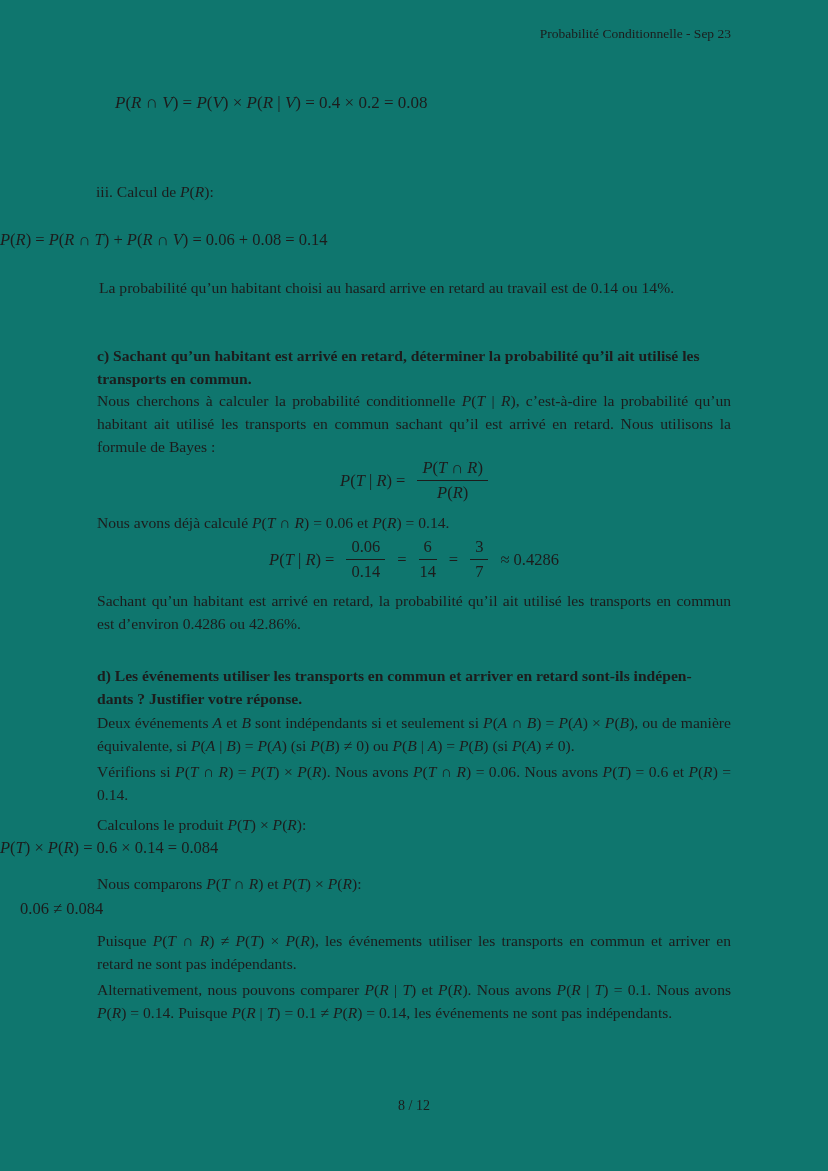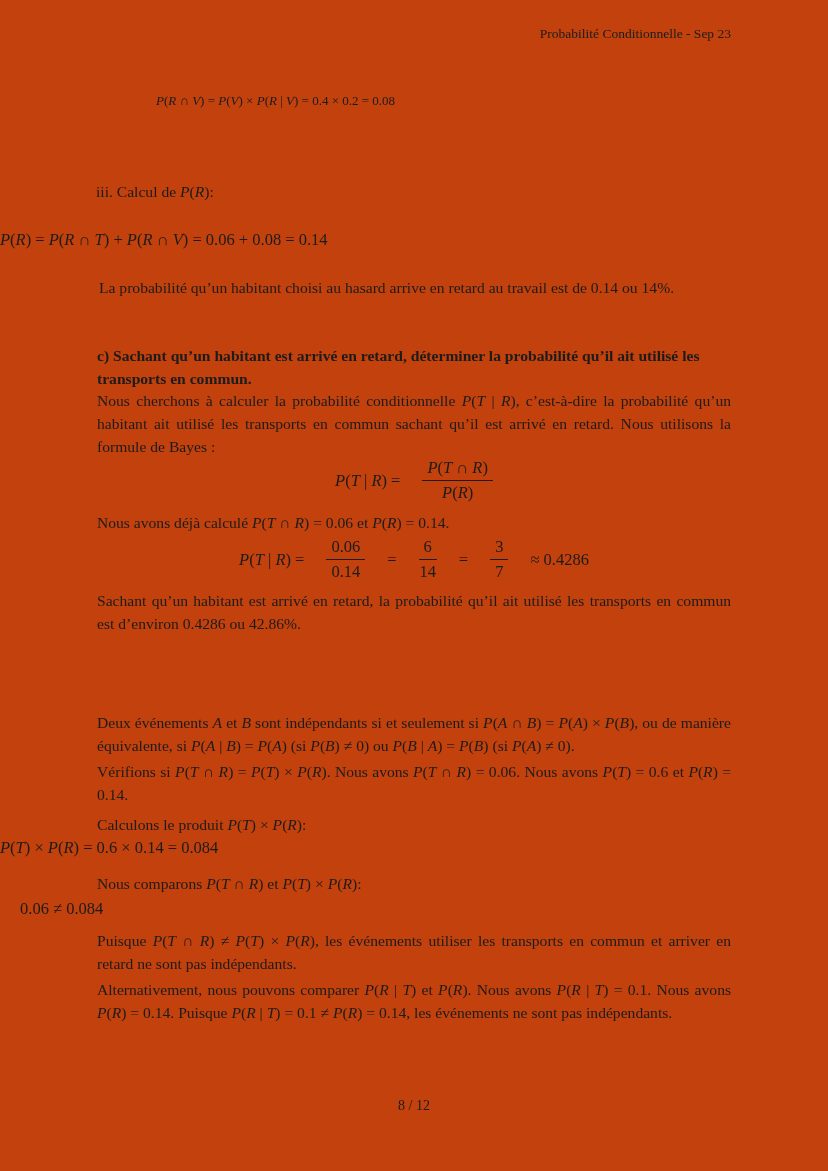--- a/index.html
+++ b/index.html
@@ -1,28 +1,28 @@
 <!DOCTYPE html>
 <html><head>
 <meta charset="utf-8">
 <style>
   html,body{margin:0;padding:0;background:#ffffff;}
   .page{
-    position:relative;width:828px;height:1171px;background:#c2410c;
+    position:relative;width:828px;height:1171px;background:#0f766e;
     font-family:"Liberation Serif","DejaVu Serif",serif;color:#1c1c1c;
     overflow:hidden;
   }
   .hdr{position:absolute;top:26px;right:97px;font-size:13.5px;}
   .p{position:absolute;left:97px;width:634px;font-size:15.6px;line-height:23px;}
   .just{text-align:justify;}
   .bold{font-weight:bold;}
   .eq{position:absolute;left:0;width:828px;text-align:left;font-size:16.5px;}
-  .eqleft{position:absolute;font-size:13px;margin-left:41px;}
+  .eqleft{position:absolute;font-size:17px;}
   .eqflex{position:absolute;left:0;width:828px;display:flex;justify-content:center;
-          align-items:center;gap:22px;font-size:16.5px;}
+          align-items:center;gap:12px;font-size:16.5px;}
   .frac{display:inline-block;text-align:center;vertical-align:middle;line-height:20px;}
   .fn{display:block;padding:0 5px 2px;border-bottom:1.3px solid #1c1c1c;}
   .fd{display:block;padding-top:2px;}
   .m i{font-style:italic;}
   .pagenum{position:absolute;top:1098px;left:0;width:828px;text-align:center;font-size:14px;}
 </style>
 </head>
 <body>
 
 <div class="page">
@@ -65,20 +65,21 @@
     <span class="m">=</span>
     <span class="frac">
         <span class="fn m">3</span>
         <span class="fd m">7</span>
       </span>
     <span class="m">≈ 0.4286</span>
   </div>
 
   <div class="p just" style="top:589px;"><span>Sachant qu’un habitant est arrivé en retard, la probabilité qu’il ait utilisé les transports en commun est d’environ 0.4286 ou 42.86%.</span></div>
 
+  <div class="p bold" style="top:664px;"><span>d) Les événements utiliser les transports en commun et arriver en retard sont-ils indépen-</span><br><span>dants ? Justifier votre réponse.</span></div>
 
   <div class="p just" style="top:711px;"><span>Deux événements </span><span class="m"><i>A</i></span><span> et </span><span class="m"><i>B</i></span><span> sont indépendants si et seulement si </span><span class="m"><i>P</i>(<i>A</i> ∩ <i>B</i>) = <i>P</i>(<i>A</i>) × <i>P</i>(<i>B</i>)</span><span>, ou de manière équivalente, si </span><span class="m"><i>P</i>(<i>A</i> | <i>B</i>) = <i>P</i>(<i>A</i>)</span><span> (si </span><span class="m"><i>P</i>(<i>B</i>) ≠ 0</span><span>) ou </span><span class="m"><i>P</i>(<i>B</i> | <i>A</i>) = <i>P</i>(<i>B</i>)</span><span> (si </span><span class="m"><i>P</i>(<i>A</i>) ≠ 0</span><span>).</span></div>
 
   <div class="p just" style="top:760px;"><span>Vérifions si </span><span class="m"><i>P</i>(<i>T</i> ∩ <i>R</i>) = <i>P</i>(<i>T</i>) × <i>P</i>(<i>R</i>)</span><span>. Nous avons </span><span class="m"><i>P</i>(<i>T</i> ∩ <i>R</i>) = 0.06</span><span>. Nous avons </span><span class="m"><i>P</i>(<i>T</i>) = 0.6</span><span> et </span><span class="m"><i>P</i>(<i>R</i>) = 0.14</span><span>.</span></div>
 
   <div class="p" style="top:813px;"><span>Calculons le produit </span><span class="m"><i>P</i>(<i>T</i>) × <i>P</i>(<i>R</i>)</span><span>:</span></div>
 
   <div class="eq" style="top:838px;"><span class="m"><i>P</i>(<i>T</i>) × <i>P</i>(<i>R</i>) = 0.6 × 0.14 = 0.084</span></div>
 
   <div class="p" style="top:872px;"><span>Nous comparons </span><span class="m"><i>P</i>(<i>T</i> ∩ <i>R</i>)</span><span> et </span><span class="m"><i>P</i>(<i>T</i>) × <i>P</i>(<i>R</i>)</span><span>:</span></div>

